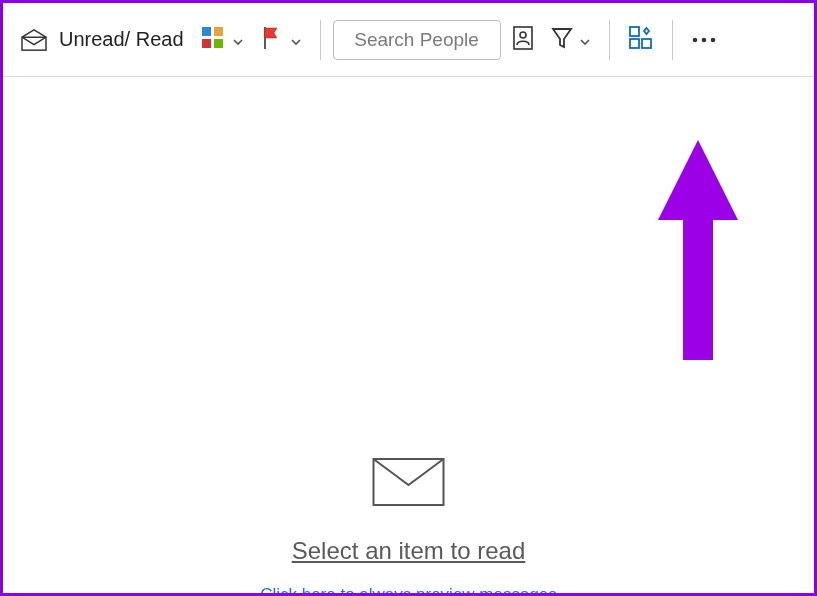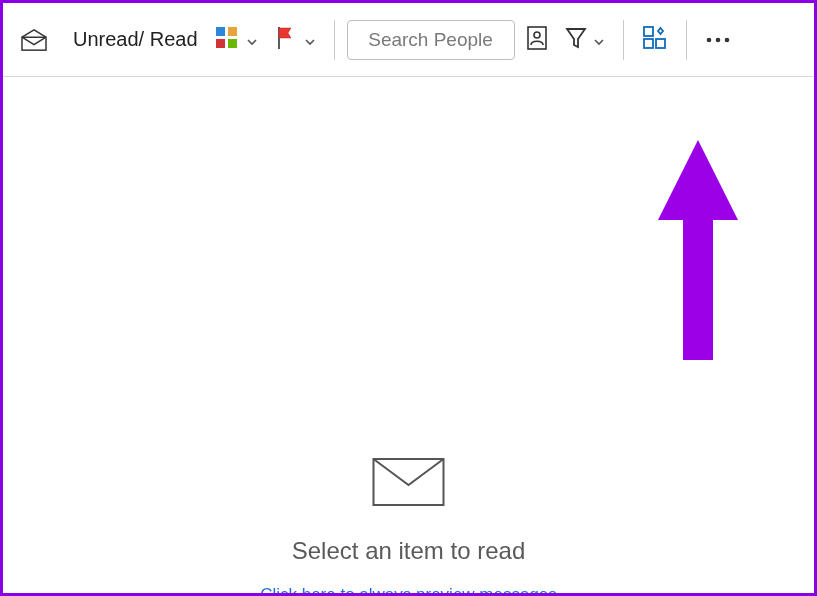--- a/index.html
+++ b/index.html
@@ -28,21 +28,21 @@
     display: inline-flex;
     align-items: center;
     justify-content: center;
     height: 40px;
     padding: 0 6px;
     cursor: pointer;
   }
   .unread-read {
     display: inline-flex;
     align-items: center;
-    gap: 24px;
+    gap: 10px;
     padding-left: 4px;
     padding-right: 10px;
   }
   .unread-read .icon { width: 30px; height: 24px; }
   .unread-read-label {
     font-size: 20px;
     color: #222;
   }
   .chevron {
     width: 12px; height: 12px;
@@ -82,20 +82,21 @@
   }
   .envelope-large {
     display: inline-block;
     margin-bottom: 26px;
   }
   .empty-title {
     font-size: 24px;
     color: #5a5a5a;
     font-weight: 400;
     margin-bottom: 20px;
+    text-decoration: underline;
   }
   .empty-link {
     font-size: 17px;
     color: #1a6fd1;
     cursor: pointer;
   }
   .arrow-annotation {
     position: absolute;
     left: 650px;
     top: 63px;

